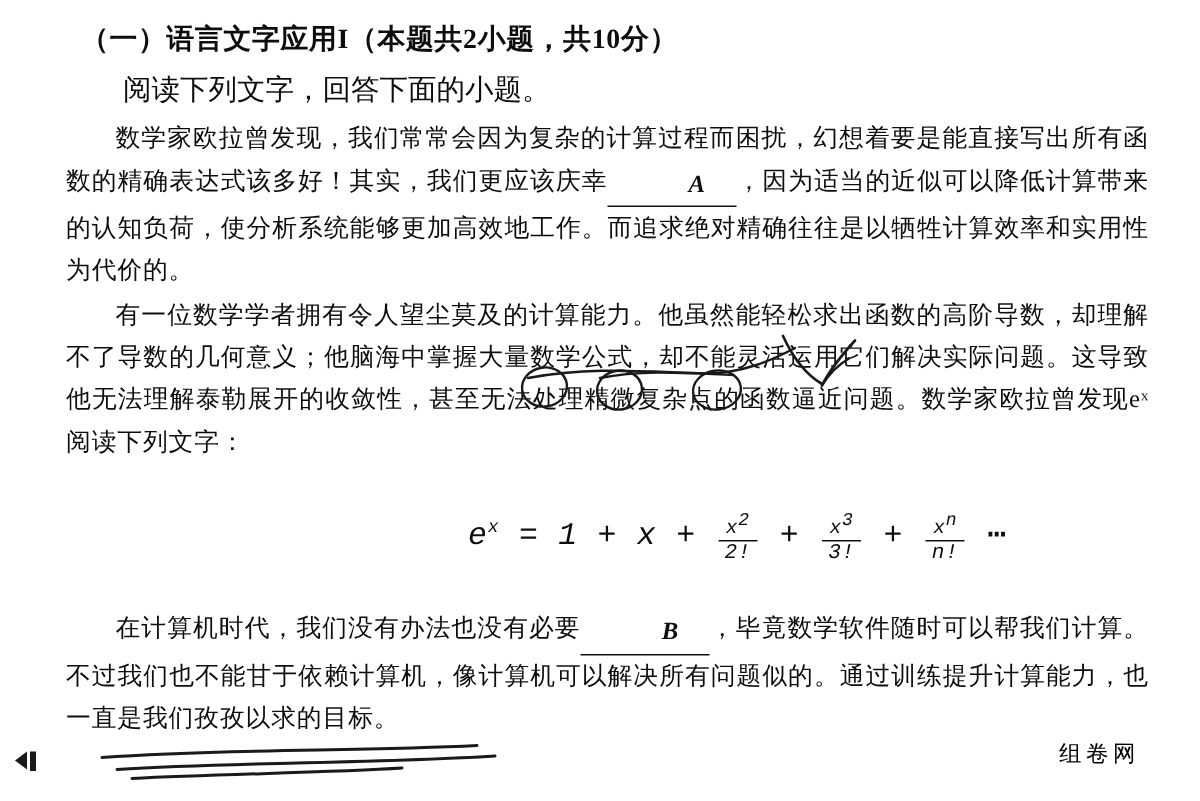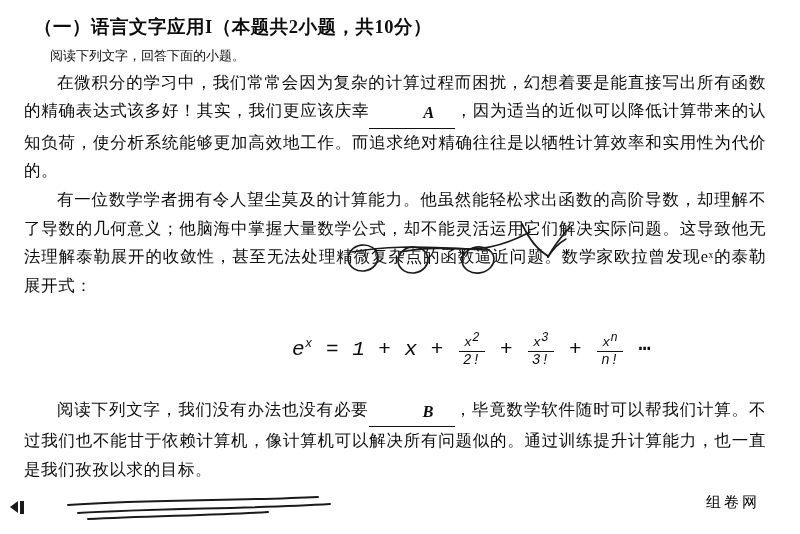--- a/index.html
+++ b/index.html
@@ -13,31 +13,31 @@
     font-family: "Liberation Serif", serif;
     color: #0d0d0d;
     overflow: hidden;
     position: relative;
   }
   .page {
     position: relative;
     width: 800px;
     height: 534px;
     box-sizing: border-box;
-    padding: 10px 34px 0 24px;
+    padding: 10px 34px 0 44px;
   }
   .section-title {
     font-size: 18.5px;
     font-weight: bold;
     letter-spacing: 0.5px;
     margin: 4px 0 2px 10px;
     line-height: 1.5;
   }
   .instruction {
-    font-size: 13px;
+    font-size: 19px;
     margin: 4px 0 3px 0;
     text-indent: 2em;
     line-height: 1.55;
   }
   .para {
     font-size: 16.5px;
     line-height: 1.72;
     text-indent: 2em;
     margin: 0 0 1px 0;
     text-align: justify;
@@ -146,23 +146,23 @@
 </style>
 </head>
 <body>
 
 <div class="page">
 
   <div class="section-title">（一）语言文字应用I（本题共2小题，共10分）</div>
 
   <div class="instruction">阅读下列文字，回答下面的小题。</div>
 
-  <p class="para"><span>在微积分的学习中，我们常常会因为复杂的计算过程而困扰，幻想着要是能直接写出所有函数的精确表达式该多好！其实，我们更应该庆幸</span><span class="blank-line">A</span><span>，因为适当的近似可以降低计算带来的认知负荷，使分析系统能够更加高效地工作。而追求绝对精确往往是以牺牲计算效率和实用性为代价的。</span></p>
-
-  <p class="para"><span>有一位数学学者拥有令人望尘莫及的计算能力。他虽然能轻松求出函数的高阶导数，却理解不了导数的几何意义；他脑海中掌握大量数学公式，却不能灵活运用它们解决实际问题。这导致他无法理解泰勒展开的收敛性，甚至无法处理精微复杂点的函数逼近问题。数学家欧拉曾发现</span><span>eˣ</span><span>的泰勒展开式：</span></p>
+  <p class="para"><span>数学家欧拉曾发现，我们常常会因为复杂的计算过程而困扰，幻想着要是能直接写出所有函数的精确表达式该多好！其实，我们更应该庆幸</span><span class="blank-line">A</span><span>，因为适当的近似可以降低计算带来的认知负荷，使分析系统能够更加高效地工作。而追求绝对精确往往是以牺牲计算效率和实用性为代价的。</span></p>
+
+  <p class="para"><span>有一位数学学者拥有令人望尘莫及的计算能力。他虽然能轻松求出函数的高阶导数，却理解不了导数的几何意义；他脑海中掌握大量数学公式，却不能灵活运用它们解决实际问题。这导致他无法理解泰勒展开的收敛性，甚至无法处理精微复杂点的函数逼近问题。数学家欧拉曾发现</span><span>eˣ</span><span>阅读下列文字：</span></p>
 
   <div class="formula-wrap">
     <div class="formula">
       <span>e</span><span class="sup">x</span>
       <span>=</span>
       <span>1</span> +
       <span>x</span> +
       <span class="frac">
         <span class="num"><span>x</span><span class="sup">2</span></span>
         <span class="bar"></span>
@@ -176,21 +176,21 @@
       <span class="frac">
         <span class="num"><span>x</span><span class="sup">n</span></span>
         <span class="bar"></span>
         <span class="den">n!</span>
       </span>
       <span class="dots">⋯</span>
     </div>
   </div>
 
 
-  <p class="para"><span>阅读下列文字，我们没有办法也没有必要</span><span class="blank-line">B</span><span>，毕竟数学软件随时可以帮我们计算。不过我们也不能甘于依赖计算机，像计算机可以解决所有问题似的。通过训练提升计算能力，也一直是我们孜孜以求的目标。</span></p>
+  <p class="para"><span>在计算机时代，我们没有办法也没有必要</span><span class="blank-line">B</span><span>，毕竟数学软件随时可以帮我们计算。不过我们也不能甘于依赖计算机，像计算机可以解决所有问题似的。通过训练提升计算能力，也一直是我们孜孜以求的目标。</span></p>
 
   <div class="watermark">组卷网</div>
 
   <div class="nav-control">
     <div class="tri"></div>
     <div class="bar"></div>
   </div>
 </div>
 
 <svg class="ink" viewBox="0 0 800 534" xmlns="http://www.w3.org/2000/svg">

